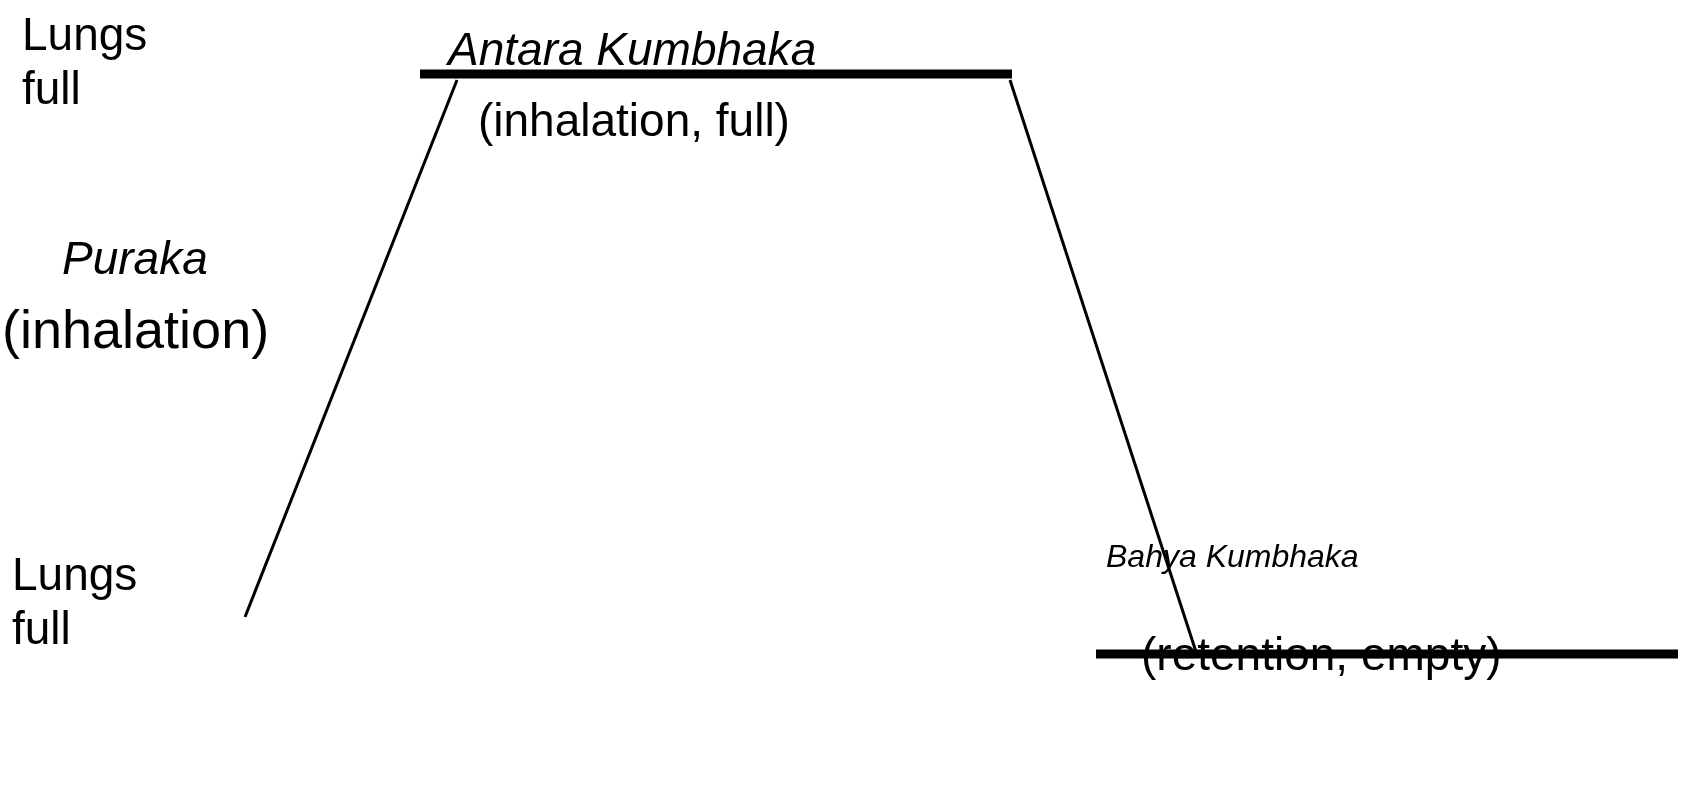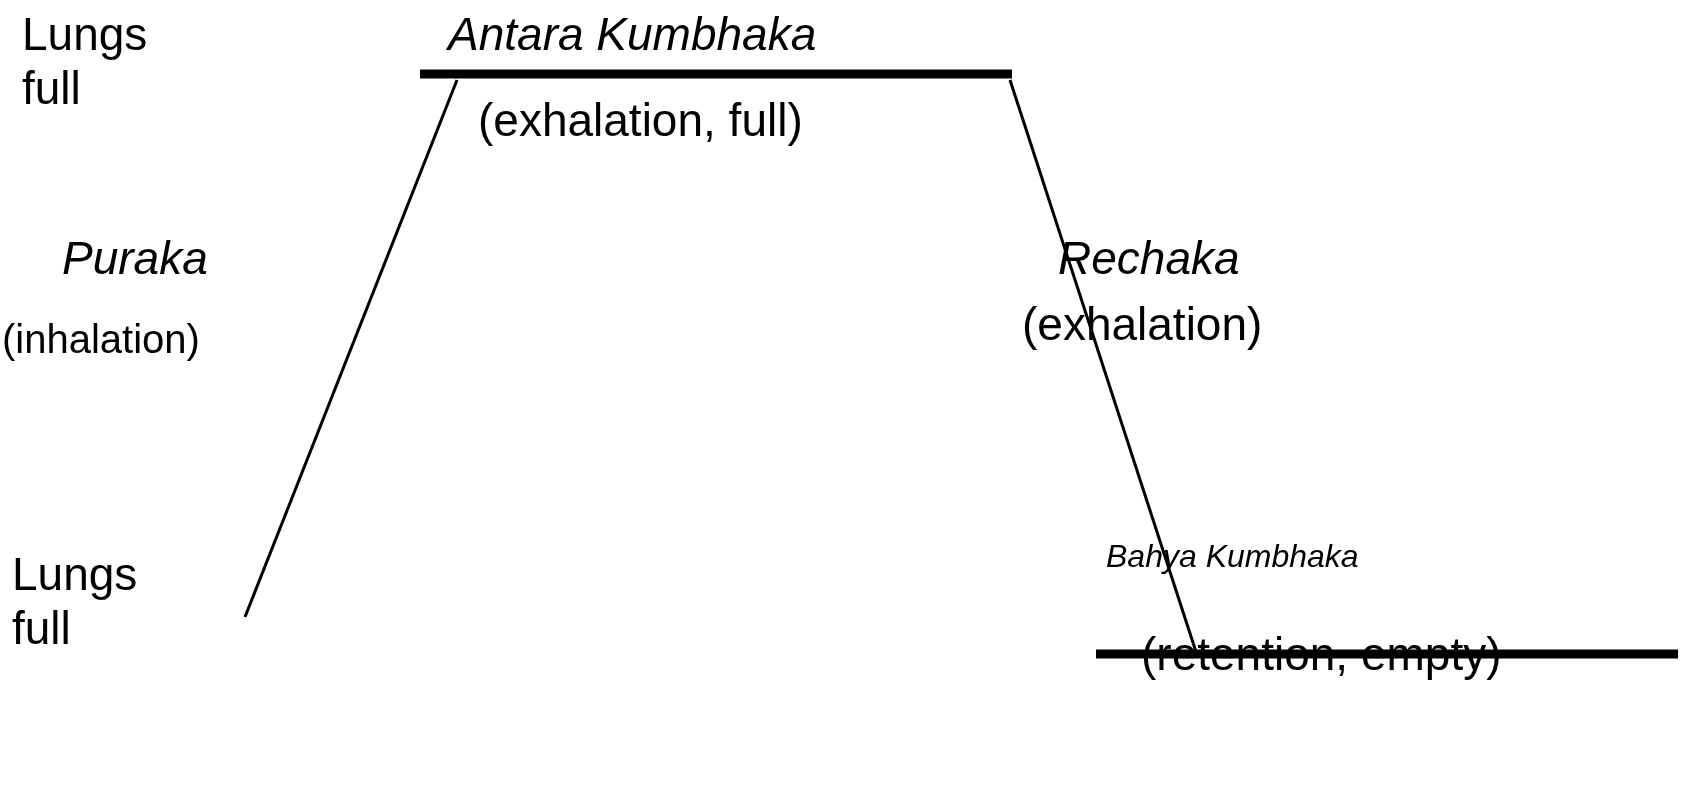--- a/index.html
+++ b/index.html
@@ -45,25 +45,24 @@
     left: 12px;  top: 548px;
     font-size: 46px;
   }
   #label-puraka-name {
     left: 62px;  top: 232px;
     font-size: 46px;
     text-align: center;
   }
   #label-puraka-sub {
     left: 2px;   top: 298px;
-    font-size: 40px;
-    margin-top: 18px;
+    font-size: 54px;
   }
   #label-antara-name {
-    left: 448px; top: 8px;
+    left: 448px; top: 23px;
     font-size: 46px;
   }
   #label-antara-sub {
     left: 478px; top: 94px;
     font-size: 46px;
   }
   #label-rechaka-name {
     left: 1058px; top: 232px;
     font-size: 46px;
   }
@@ -98,21 +97,19 @@
   </svg>
 
   <div class="lbl lbl-plain" id="label-lungs-full"><span>Lungs</span><br><span>full</span></div>
 
   <div class="lbl lbl-plain" id="label-lungs-empty"><span>Lungs</span><br><span>full</span></div>
 
   <div class="lbl lbl-italic" id="label-puraka-name">Puraka</div>
   <div class="lbl lbl-plain" id="label-puraka-sub">(inhalation)</div>
 
   <div class="lbl lbl-italic" id="label-antara-name">Antara Kumbhaka</div>
-  <div class="lbl lbl-plain" id="label-antara-sub">(exhalation, full)</div>
+  <div class="lbl lbl-plain" id="label-antara-sub">(inhalation, full)</div>
 
-  <div class="lbl lbl-italic" id="label-rechaka-name">Rechaka</div>
-  <div class="lbl lbl-plain" id="label-rechaka-sub">(exhalation)</div>
 
   <div class="lbl lbl-italic" id="label-bahya-name">Bahya Kumbhaka</div>
   <div class="lbl lbl-plain" id="label-bahya-sub">(retention, empty)</div>
 
 </div>
 
 </body></html>

